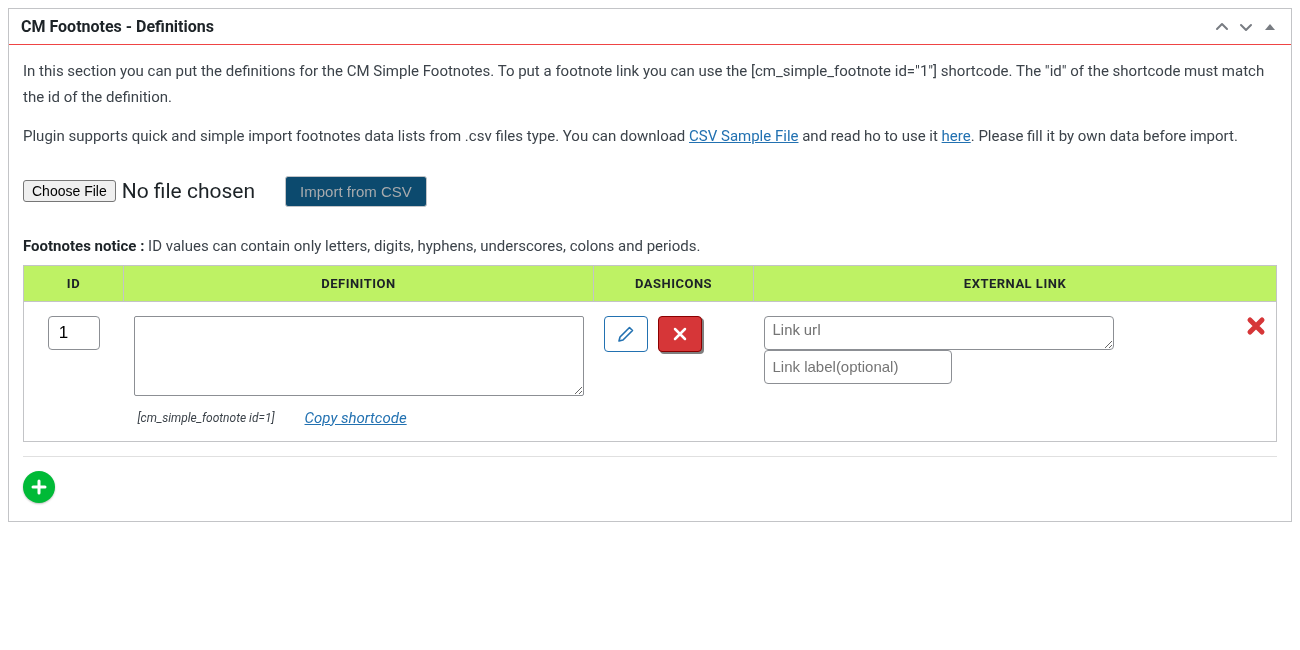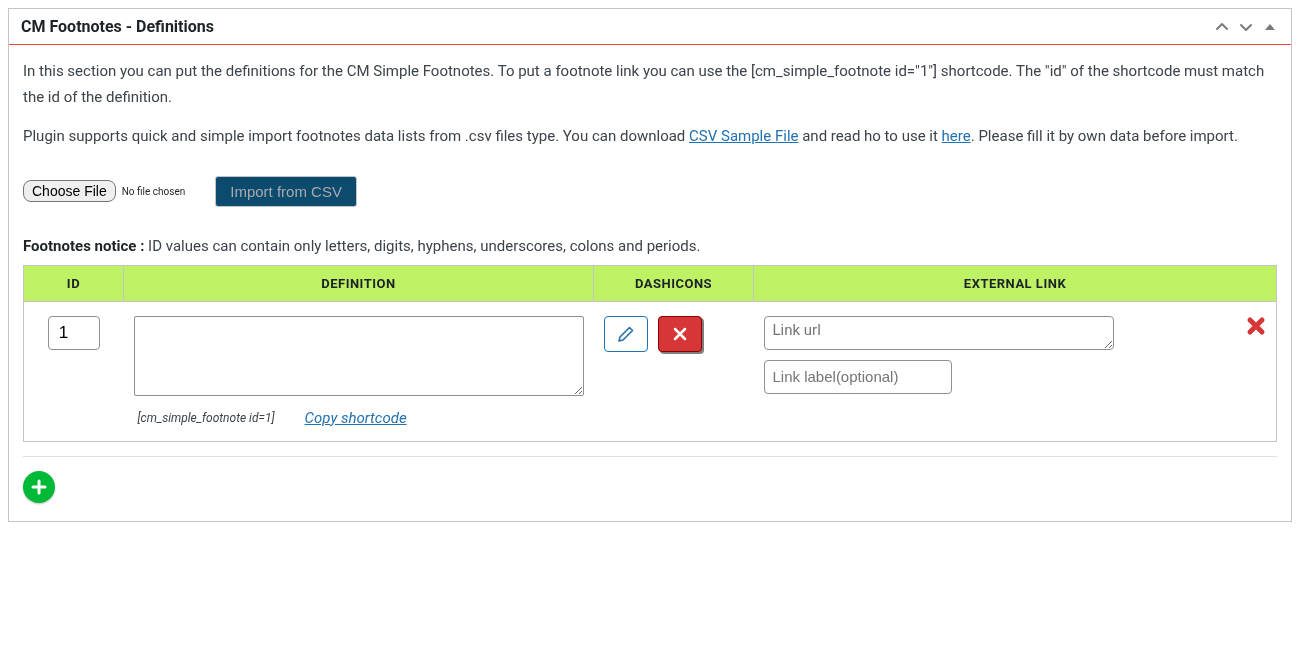--- a/index.html
+++ b/index.html
@@ -64,26 +64,26 @@
     display: inline-flex;
     align-items: center;
     gap: 6px;
   }
   .choose-btn {
     font-family: Arial, sans-serif;
     font-size: 14px;
     padding: 2px 8px;
     border: 1px solid #767676;
     background: #efefef;
-    border-radius: 8px;
+    border-radius: 3px;
     cursor: pointer;
     text-align: center;
   }
   .nofile {
-    font-size: 10px;
+    font-size: 21px;
     color: #1d2327;
   }
   .import-btn {
     font-size: 15px;
     padding: 6px 14px;
     border: 1px solid #c3c4c7;
     background: #0c4a6e;
     color: #a7aaad;
     border-radius: 3px;
     cursor: default;
@@ -174,21 +174,20 @@
   }
   .icon-btn.remove {
     border: 1px solid #8a0000;
     background: #d63638;
     color: #fff;
     box-shadow: 2px 2px 0 rgba(0,0,0,0.5);
   }
   .link-col {
     display:flex;
     flex-direction:column;
-    gap:10px;
   }
   .link-url {
     width: 350px;
     height: 34px;
     resize: both;
     border: 1px solid #8c8f94;
     border-radius: 4px;
     font-size: 15px;
     padding: 4px 8px;
     font-family: inherit;

